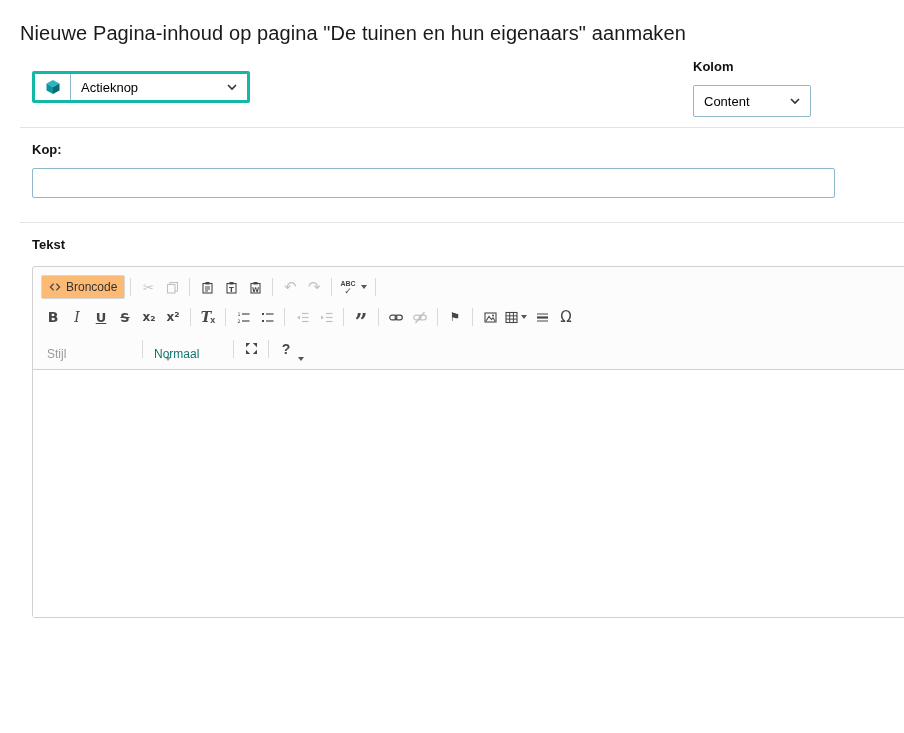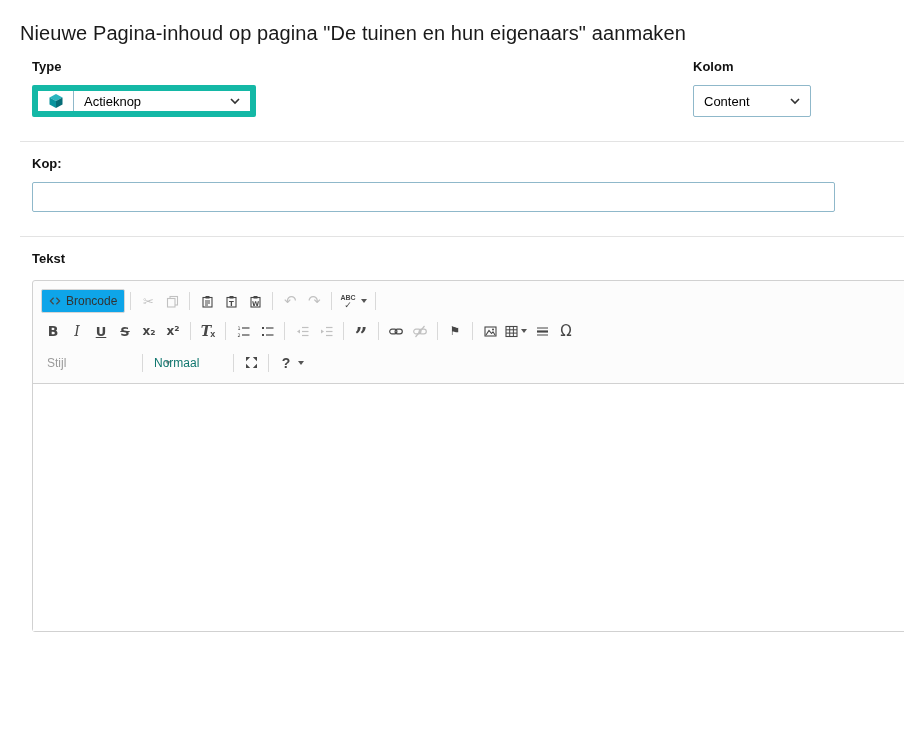--- a/index.html
+++ b/index.html
@@ -51,24 +51,25 @@
   .content { margin-left: 20px; position: relative; }
   .sec { padding: 14px 12px 24px 12px; position: relative; }
   .divider { border-top: 1px solid #e3e3e3; }
 
   .section-title { font-size: 15px; color: #333; margin: 4px 0 14px 0; }
   .field-label { font-size: 13px; font-weight: bold; color: #111; margin-bottom: 11px; }
 
   
   .type-group {
     display: inline-flex;
-    border: 6px solid #14b8a6;
+    border: 3px solid #14b8a6;
     border-radius: 2px;
     height: 32px;
     background: #fff;
+    margin-top: 12px;
   }
   .icon-cell {
     width: 36px;
     display: flex; align-items: center; justify-content: center;
     border-right: 1px solid #8fb8ca;
     background: #fff;
   }
   .select {
     display: flex; align-items: center;
     font-size: 13px; color: #000;
@@ -117,21 +118,21 @@
     padding: 0 2px;
     border: 1px solid transparent;
   }
   .disabled { opacity: .32; cursor: default; }
   .tb-sep { width: 1px; height: 18px; background: #d9d9d9; margin: 0 5px; flex-shrink: 0; }
 
   .src-btn {
     display: flex; align-items: center; gap: 5px;
     height: 24px; padding: 0 7px;
     border: 1px solid #d6d6d6; border-radius: 2px;
-    background: #0ea5e9;
+    background: #fdba74;
     font-size: 12px; color: #333;
     cursor: pointer;
   }
 
   .g { font-family: "DejaVu Sans", sans-serif; }
   .b-bold { font-weight: bold; font-size: 14px; }
   .b-italic { font-family: "DejaVu Serif", serif; font-style: italic; font-size: 14px; }
   .b-under { text-decoration: underline; font-size: 13px; font-weight: bold; }
   .b-strike { text-decoration: line-through; font-size: 13px; font-weight: bold; }
   .b-subsup { font-size: 12px; font-weight: bold; }
@@ -150,21 +151,21 @@
     margin-left: 3px;
   }
   .caret.gray { border-top-color: #999; }
 
   .scayt { display: flex; align-items: center; }
   .scayt-ic { display: flex; flex-direction: column; align-items: center; line-height: 6px; margin-right: 2px; }
   .scayt-abc { font-size: 7px; font-weight: bold; letter-spacing: 0; }
   .scayt-check { font-size: 9px; margin-top: 1px; }
 
   .combo {
-    display: flex; align-items: center;
+    display: flex; align-items: flex-end;
     height: 24px; padding: 0 6px;
     font-size: 12px;
     cursor: pointer;
     border-radius: 2px;
     gap: 48px;
   }
   .combo-stijl { width: 96px; color: #9a9a9a; }
   .combo-normaal { width: 80px; color: #0f766e; }
   .combo .spacer { flex: 1; }
 
@@ -181,21 +182,20 @@
 
 <div class="screen">
 
   <h1 class="page-title">Nieuwe Pagina-inhoud op pagina "De tuinen en hun eigenaars" aanmaken</h1>
 
 
   <div class="content">
 
     <div class="sec">
 
-      <div class="field-label">Type</div>
       <div class="type-group">
         <span class="icon-cell">
           <svg class="ic" width="16" height="16" viewBox="0 0 16 16">
             <polygon points="8,1 14.5,4.5 8,8 1.5,4.5" fill="#2cb5bf"></polygon>
             <polygon points="14.5,4.5 14.5,11.5 8,15 8,8" fill="#066d77"></polygon>
             <polygon points="1.5,4.5 8,8 8,15 1.5,11.5" fill="#0a949e"></polygon>
           </svg>
         </span>
         <div class="select type-select">
           <span>Actieknop</span>

